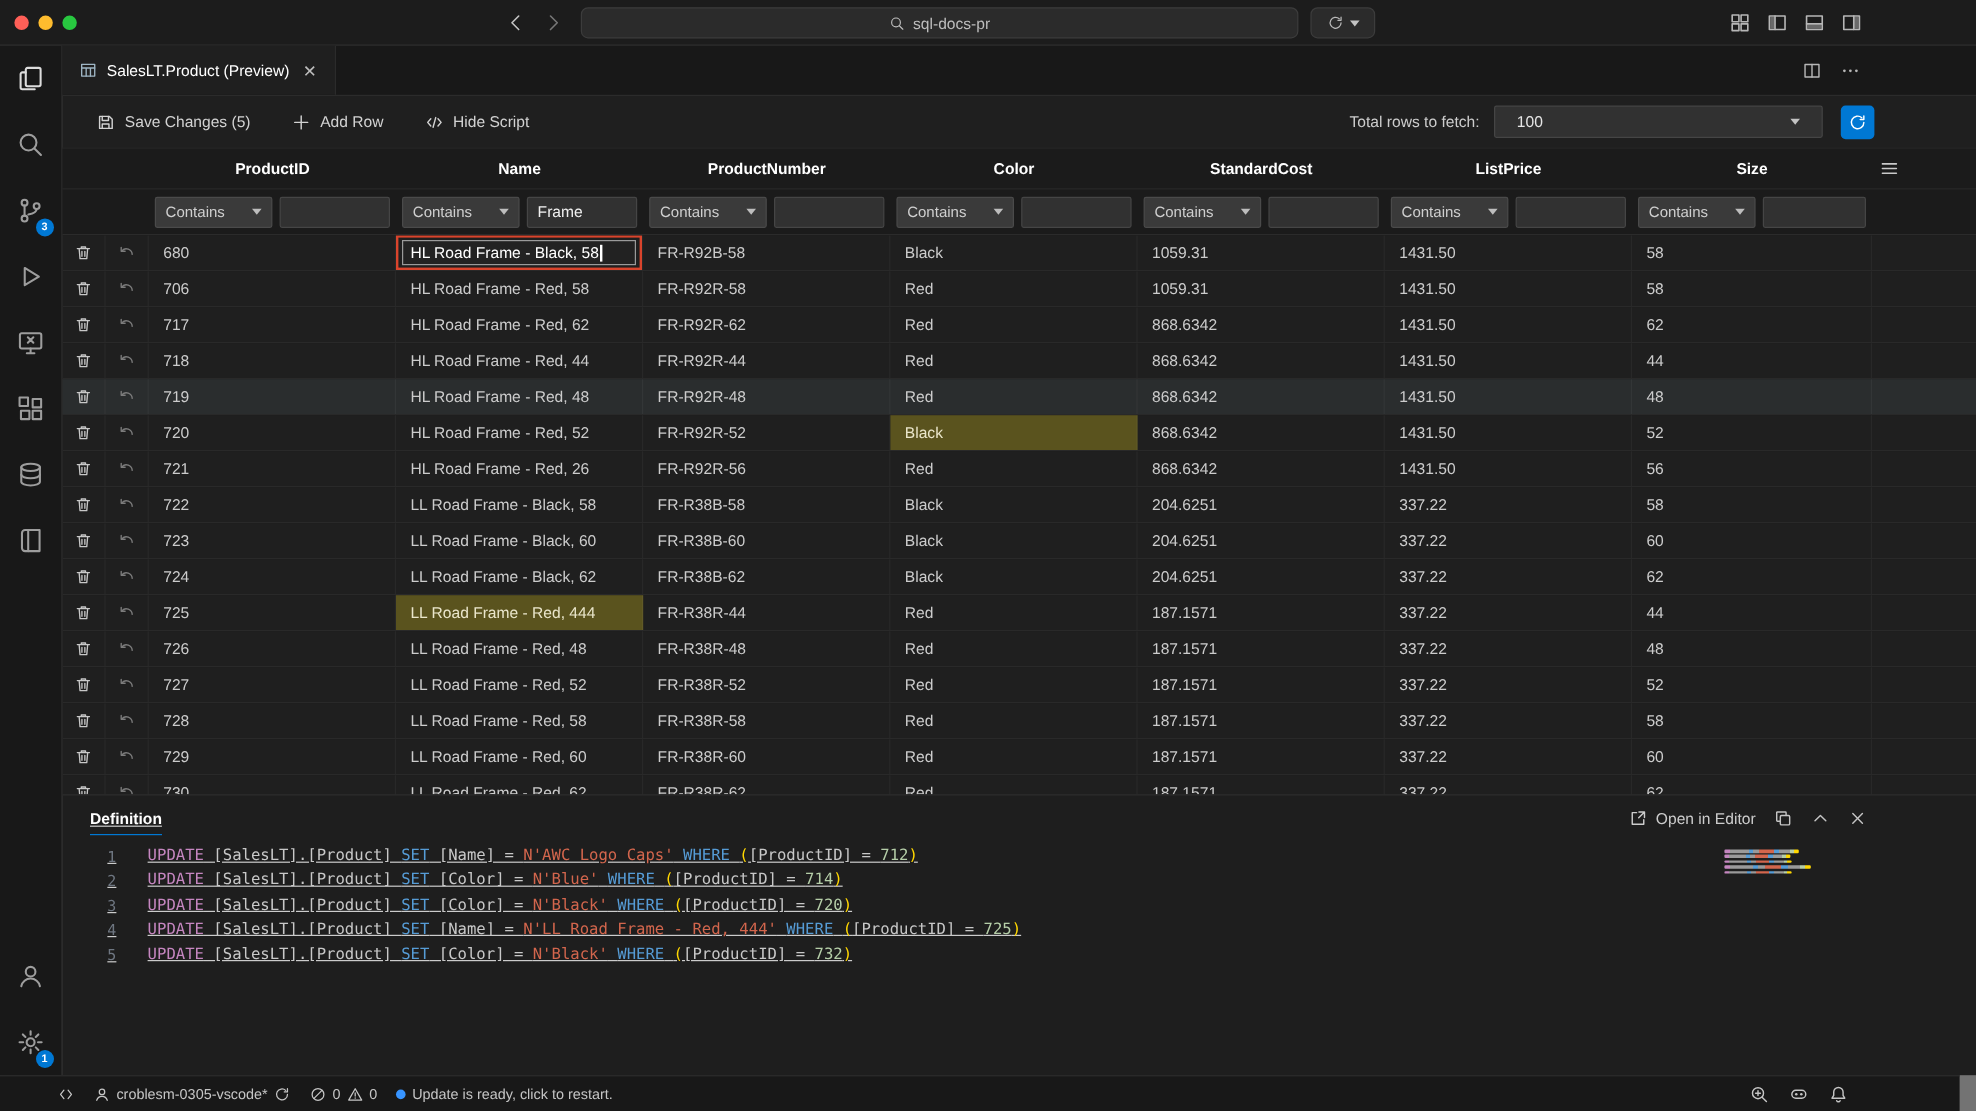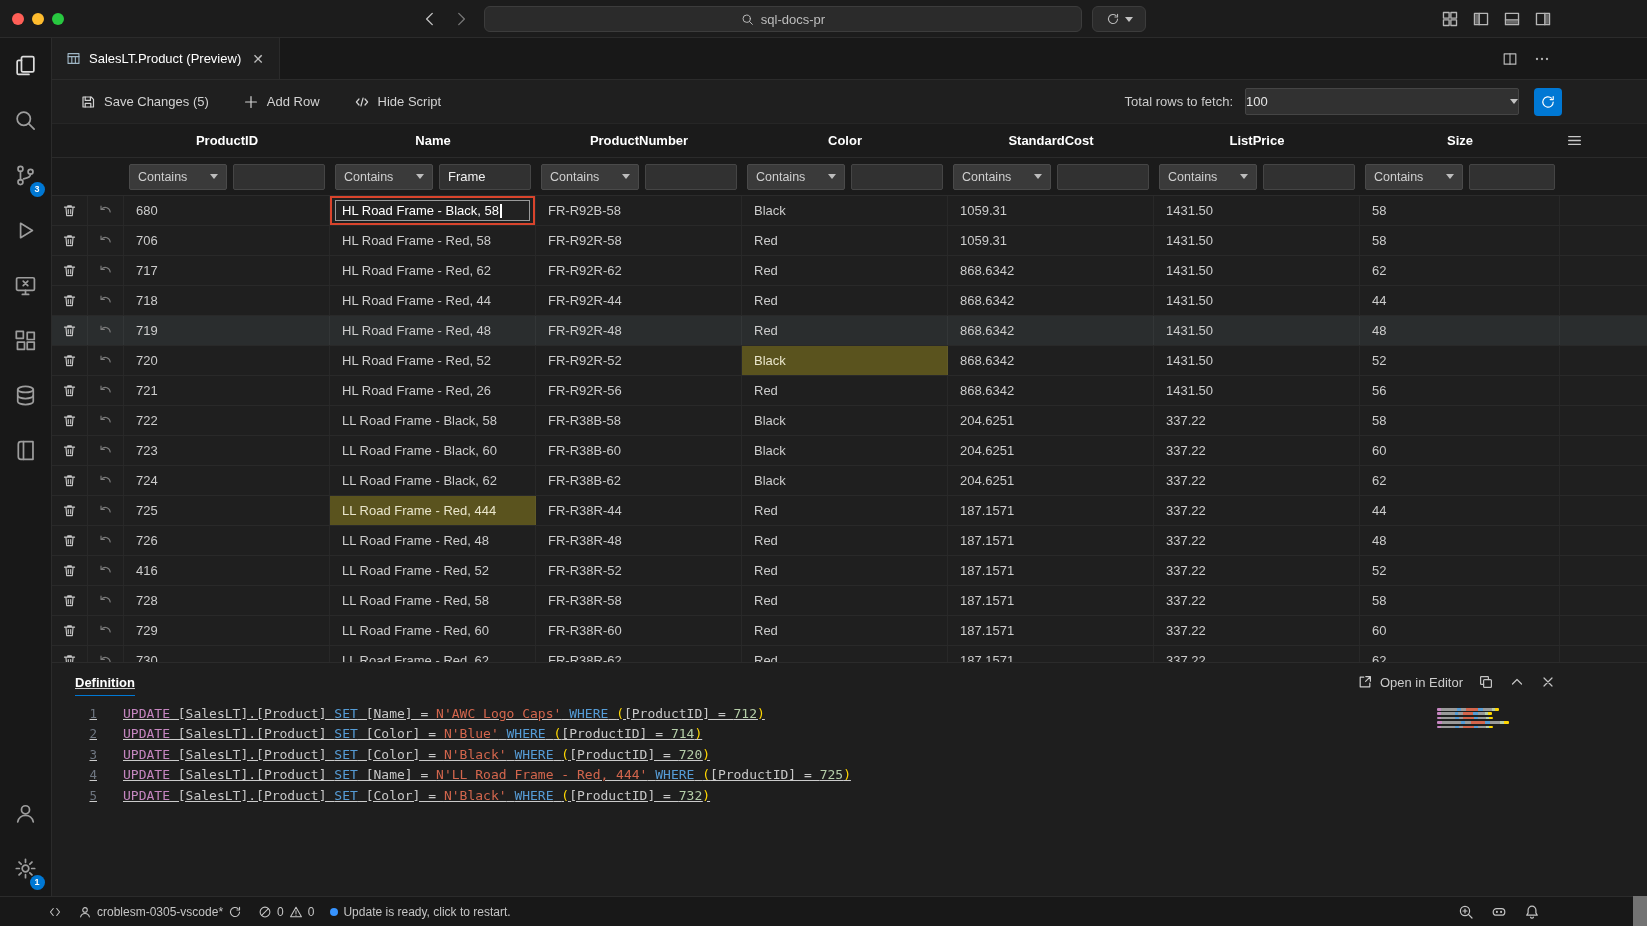--- a/index.html
+++ b/index.html
@@ -57,21 +57,21 @@
   .tabbar-actions svg{width:16px;height:16px;}
 
   .gridtoolbar{height:44px;background:#1f1f1f;display:flex;align-items:center;border-bottom:1px solid #262626;}
   .gt-left{display:flex;align-items:center;gap:34px;margin-left:28px;}
   .gt-btn{display:flex;align-items:center;gap:8px;color:#d2d2d2;}
   .gt-btn svg{width:16px;height:16px;}
   .gt-right{margin-left:auto;display:flex;align-items:center;margin-right:85px;}
   .rows-label{color:#cccccc;margin-right:12px;}
   .rows-combo{
     width:274px;height:27px;background:#313131;border:1px solid #454545;border-radius:2px;
-    display:flex;align-items:center;color:#e6e6e6;padding:0 0;
+    display:flex;align-items:center;color:#e6e6e6;padding:0 18px;
   }
   .rows-combo .caret{margin-left:auto;}
   .caret{width:0;height:0;border-left:4.5px solid transparent;border-right:4.5px solid transparent;border-top:5px solid #c3c3c3;}
   .refresh-btn{
     width:28px;height:28px;border-radius:4px;background:#0078d4;color:#fff;
     display:flex;align-items:center;justify-content:center;margin-left:15px;
   }
   .refresh-btn svg{width:16px;height:16px;}
 
   
@@ -666,21 +666,21 @@
       <svg class="ic" viewBox="0 0 16 16">
                 <path d="M2.6 4.4h10.8M6.1 4.4V3h3.8v1.4M4.2 4.4l.8 9h6l.8-9M6.7 6.9v4.4M9.3 6.9v4.4"></path>
               </svg>
     </div>
     <div class="cell icon-cell undo">
       <svg class="ic" viewBox="0 0 16 16">
                 <path d="M13 9.6A5.3 5.3 0 0 0 3.9 6.3"></path>
                 <path d="M3.2 3.3v3.5h3.5"></path>
               </svg>
     </div>
-    <div class="cell">416</div>
+    <div class="cell">727</div>
     <div class="cell">LL Road Frame - Red, 52</div>
     <div class="cell">FR-R38R-52</div>
     <div class="cell">Red</div>
     <div class="cell">187.1571</div>
     <div class="cell">337.22</div>
     <div class="cell">52</div>
     <div class="cell menu-cell"></div>
   </div>
           <div class="gcols grid-row">
     <div class="cell icon-cell trash">

